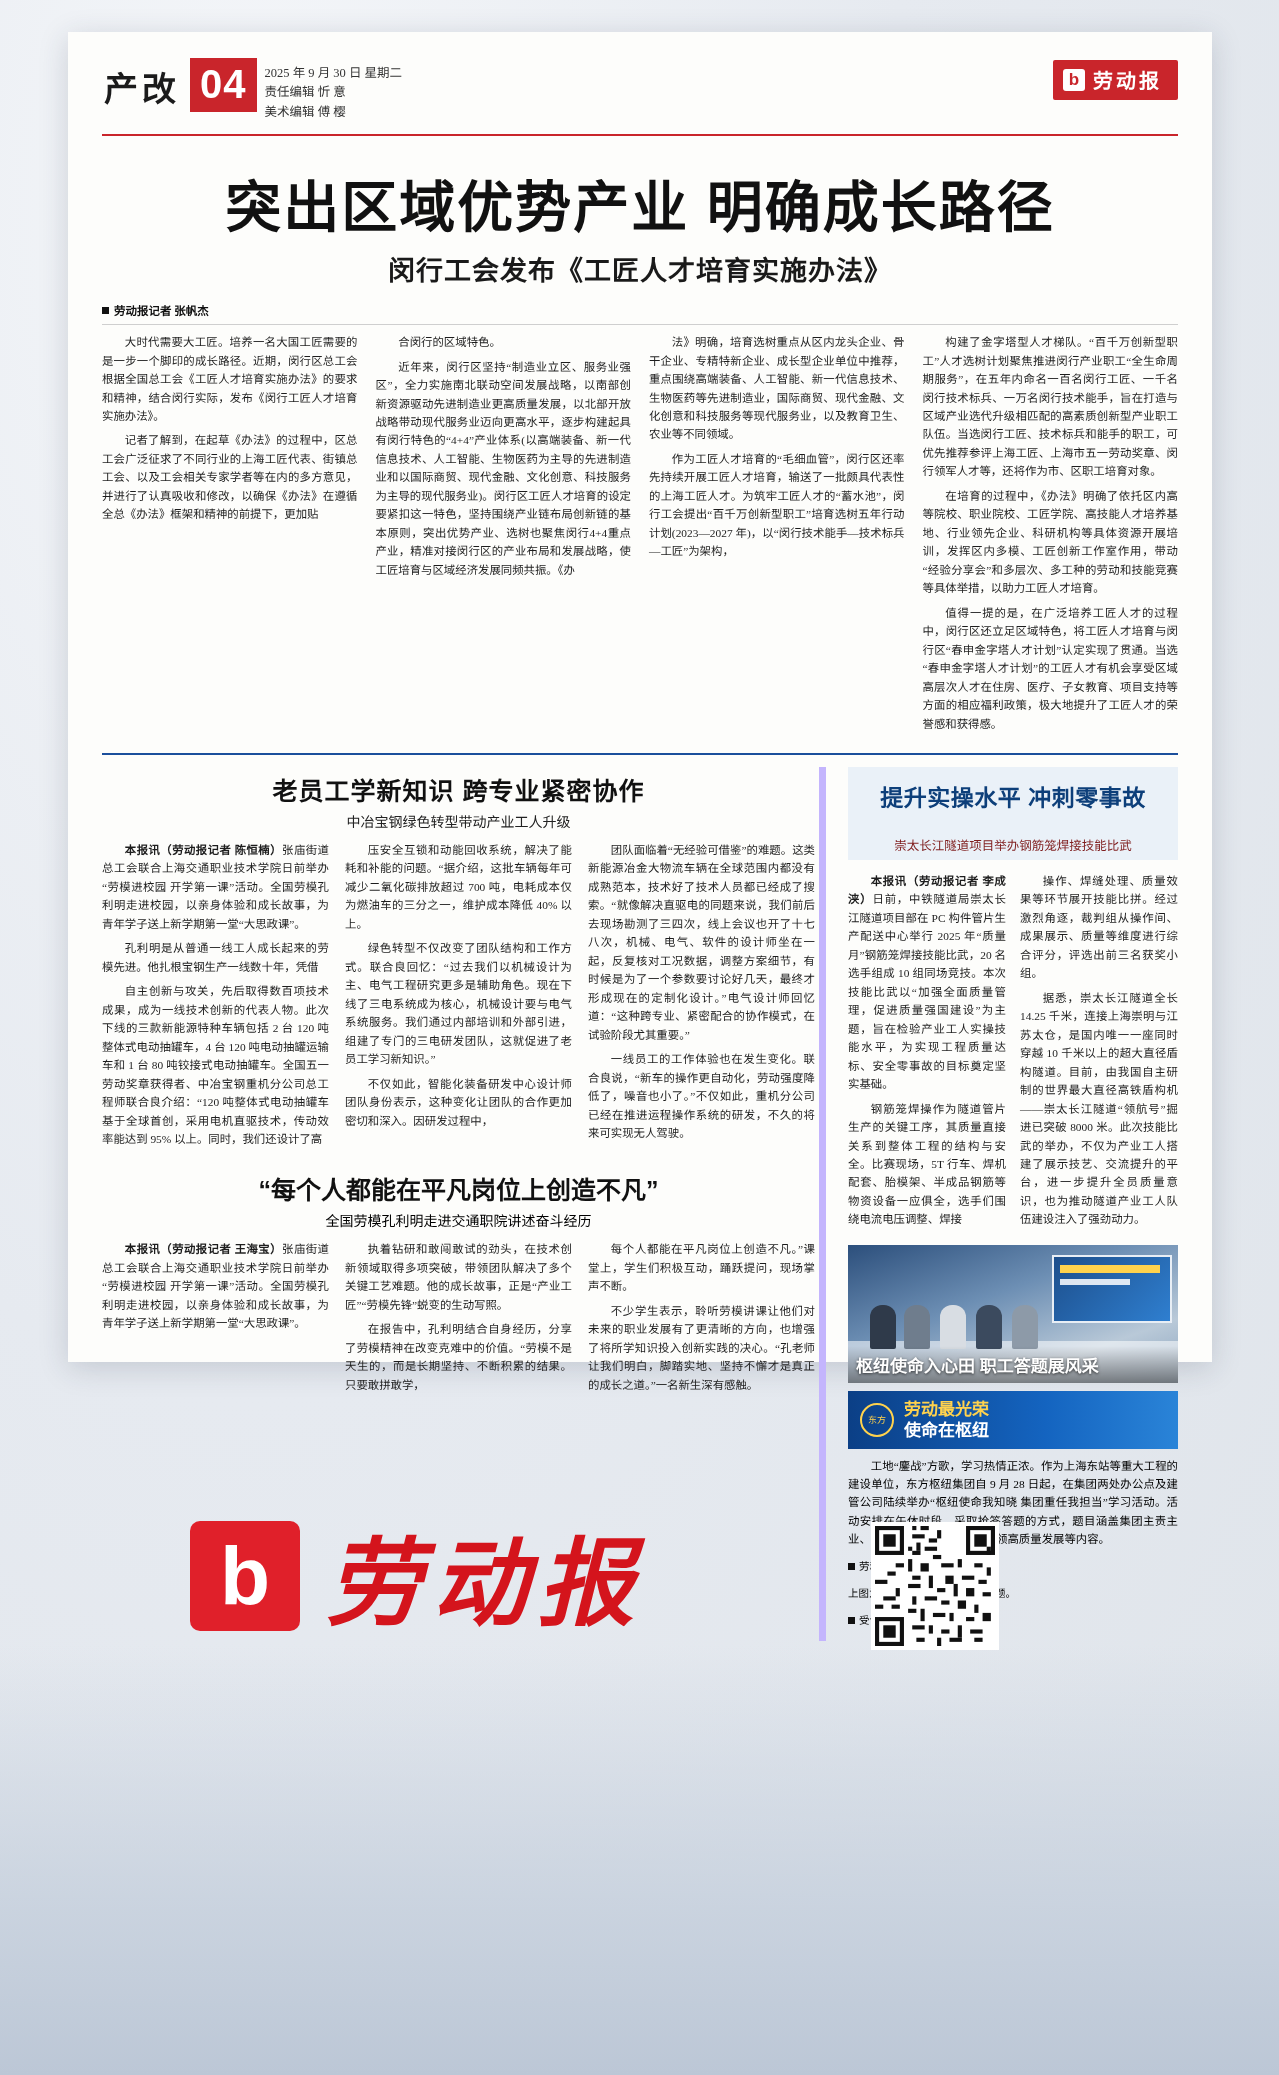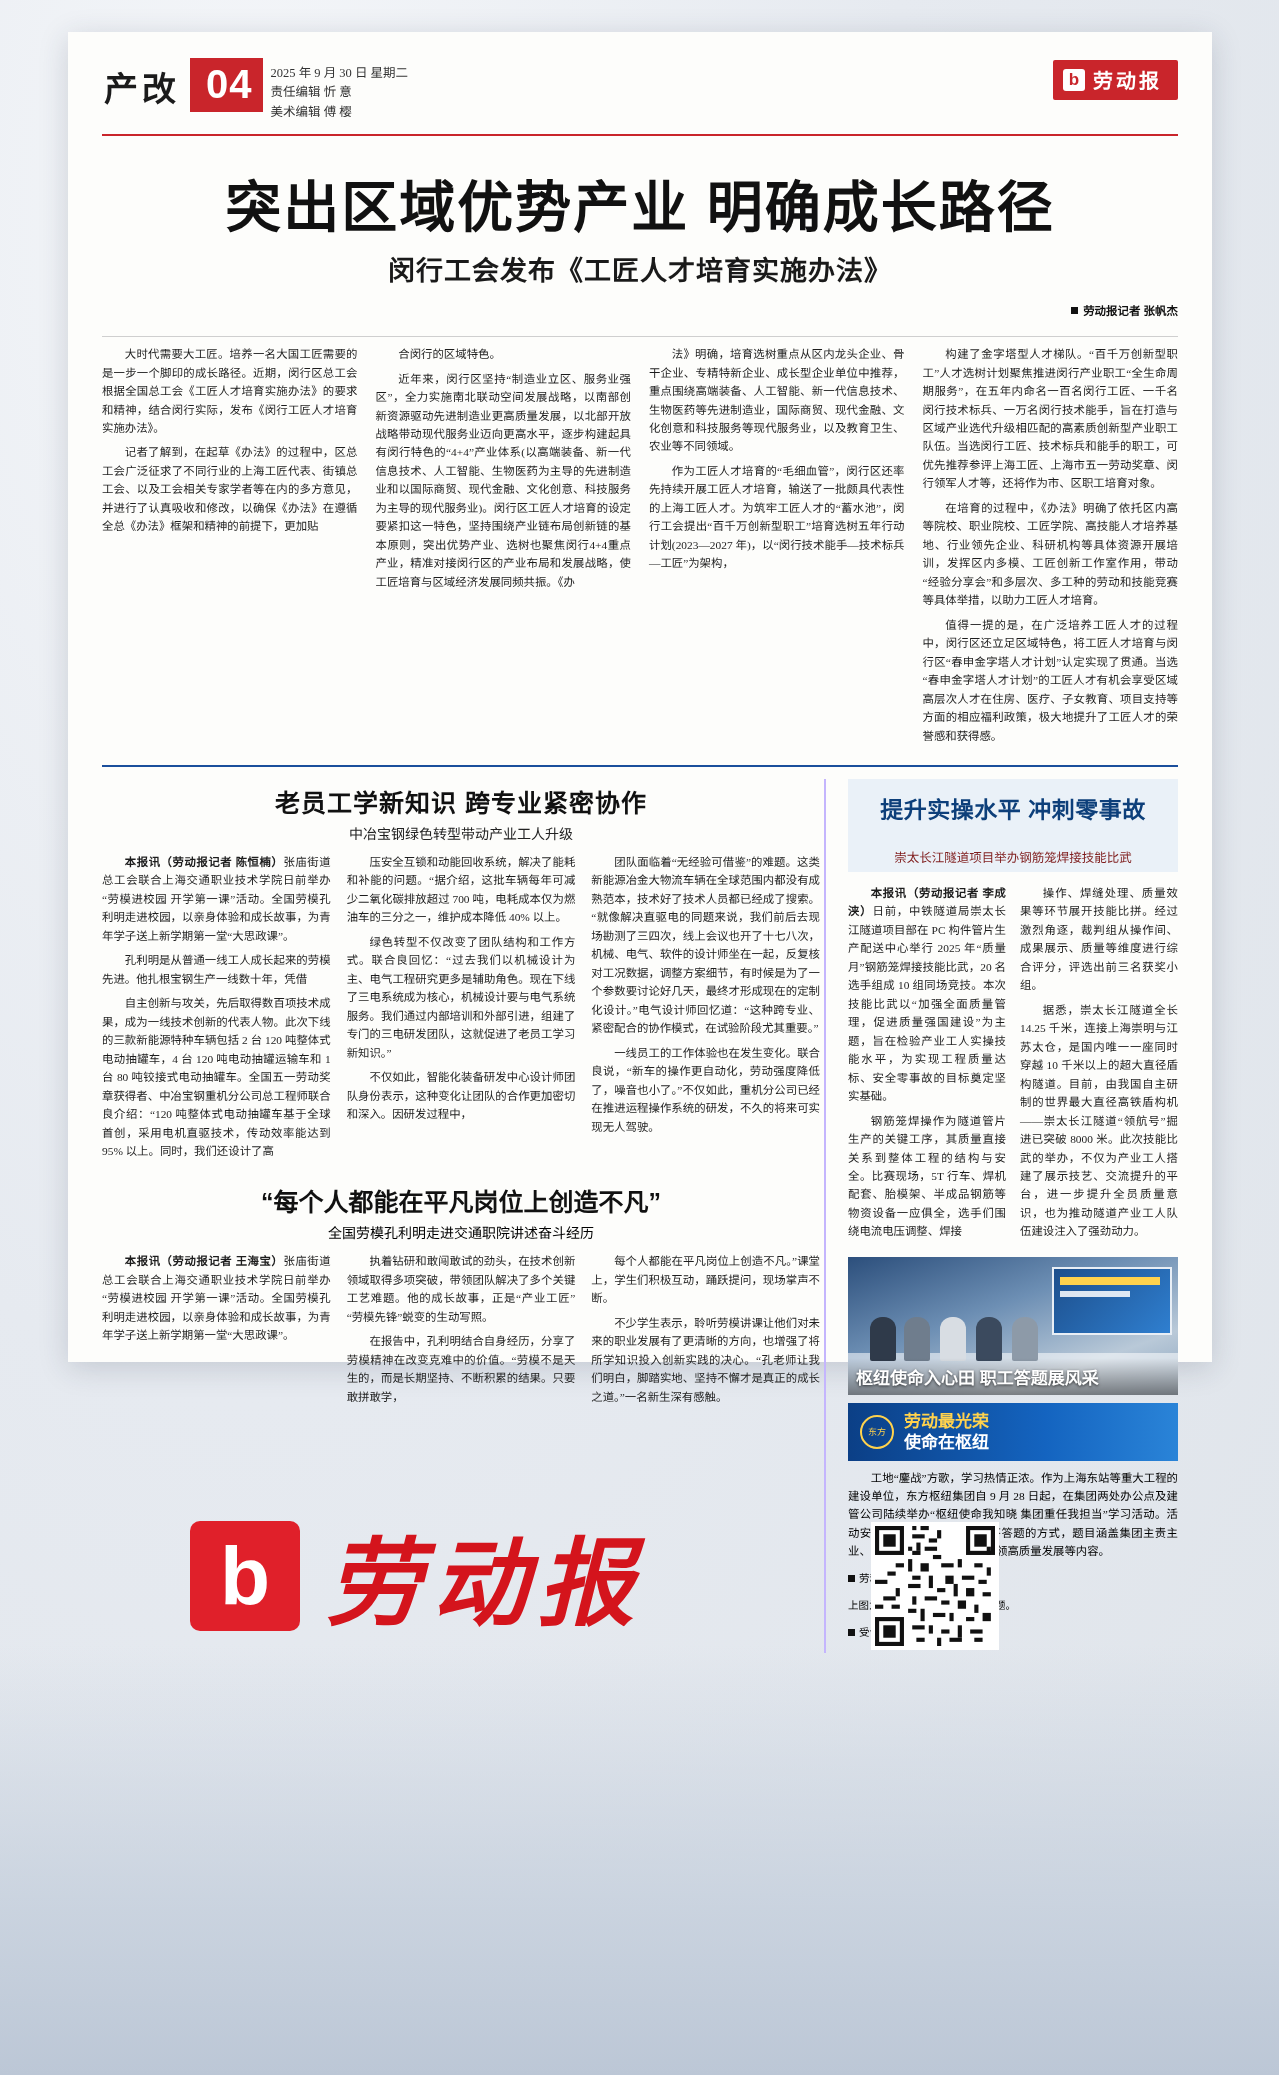--- a/index.html
+++ b/index.html
@@ -33,21 +33,21 @@
   
   .masthead { display:flex; align-items:flex-start; border-bottom:2px solid #c9252b; padding-bottom:12px;}
   .sec-name {
     font-family:"Liberation Sans", sans-serif;
     font-weight:700; font-size:34px; letter-spacing:4px; color:#1b1b1b;
     padding:4px 10px 4px 2px;
   }
   .sec-num {
     background:#c9252b; color:#fff; font-family:"Liberation Sans", sans-serif;
     font-weight:700; font-size:40px; line-height:1;
-    padding:6px 10px 8px 16px; letter-spacing:1px;
+    padding:6px 10px 8px 10px; letter-spacing:1px;
   }
   .issue-meta { font-size:12.5px; color:#333; line-height:1.55; padding-top:6px; margin-left:8px;}
   .issue-meta .row { white-space:nowrap; }
   .brand {
     margin-left:auto; margin-top:2px;
     background:#c9252b; color:#fff; display:flex; align-items:center; gap:8px;
     padding:5px 16px 6px 10px; border-radius:2px;
   }
   .brand .b-logo {
     width:22px;height:22px;background:#fff;color:#c9252b;border-radius:3px;
@@ -59,39 +59,39 @@
   
   .headline {
     text-align:center; font-weight:700; font-size:56px; letter-spacing:2px;
     color:#111; margin:26px 0 6px 0; font-family:"Liberation Sans", sans-serif;
   }
   .subheadline {
     text-align:center; font-size:27px; color:#1a1a1a; letter-spacing:1px;
     font-family:"Liberation Sans", sans-serif; font-weight:700;
     margin-bottom:14px;
   }
-  .byline { font-size:11.5px; color:#111; font-weight:700; margin-bottom:18px;text-align:right;}
+  .byline { font-size:11.5px; color:#111; font-weight:700; margin-bottom:6px;}
   .byline .sq { display:inline-block;width:7px;height:7px;background:#111;margin-right:5px;vertical-align:1px;}
 
   
   .lead-cols {
     display:grid; grid-template-columns:repeat(4, 1fr); gap:18px;
     border-top:1px solid #cfcfcf; padding-top:8px;
   }
   .col p {
     font-size:11.4px; line-height:1.62; color:#1d1d1d; margin:0 0 6px 0;
     text-align:justify; text-indent:2em;
   }
   .rule-h { border-top:2px solid #1b4f9c; margin:14px 0 0 0;}
 
   
   .mid {
     display:grid; grid-template-columns: 1fr 330px; gap:22px; margin-top:12px;
   }
-  .mid-left { border-right:2px solid #c4b5fd; padding-right:4px;}
+  .mid-left { border-right:7px solid #c4b5fd; padding-right:4px;}
   .art-title {
     text-align:center; font-family:"Liberation Sans", sans-serif; font-weight:700;
     font-size:25px; letter-spacing:1px; color:#111; margin:4px 0 4px;
   }
   .art-sub {
     text-align:center; font-size:14px; color:#222; margin-bottom:10px;
     font-family:"Liberation Sans", sans-serif;
   }
   .three-cols { display:grid; grid-template-columns:repeat(3,1fr); gap:16px;}
   .lede { font-weight:700; }

